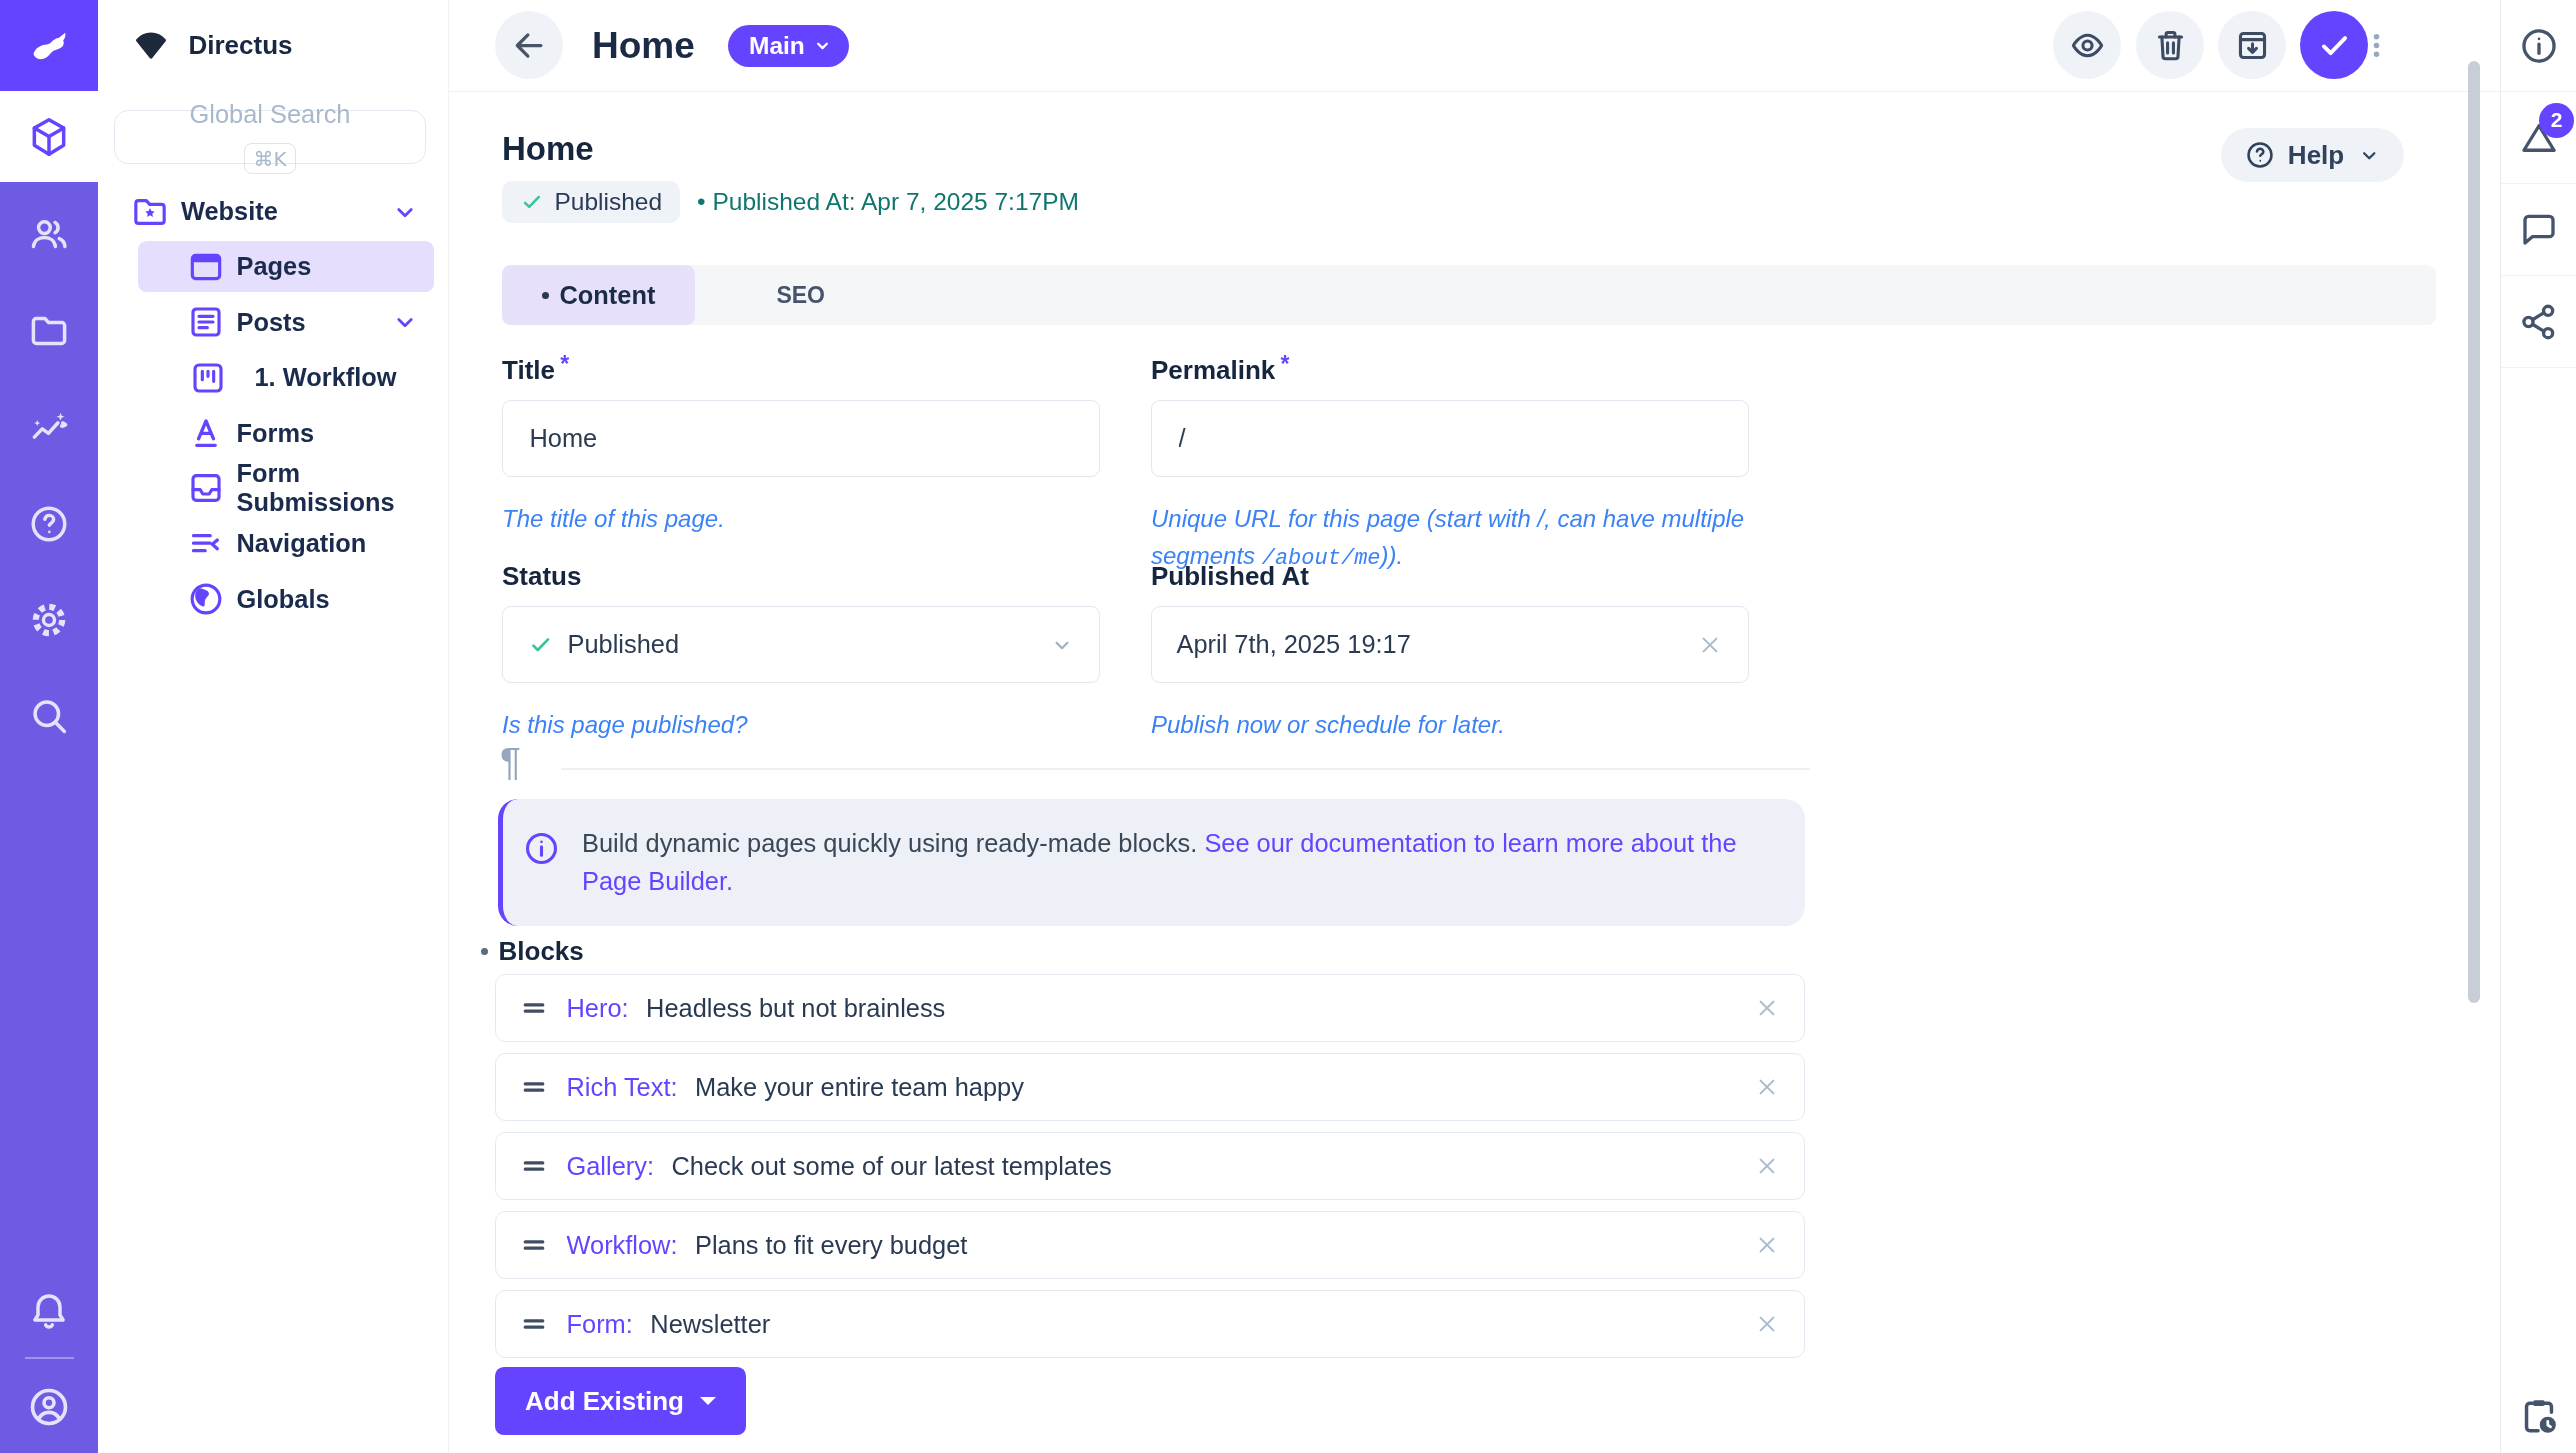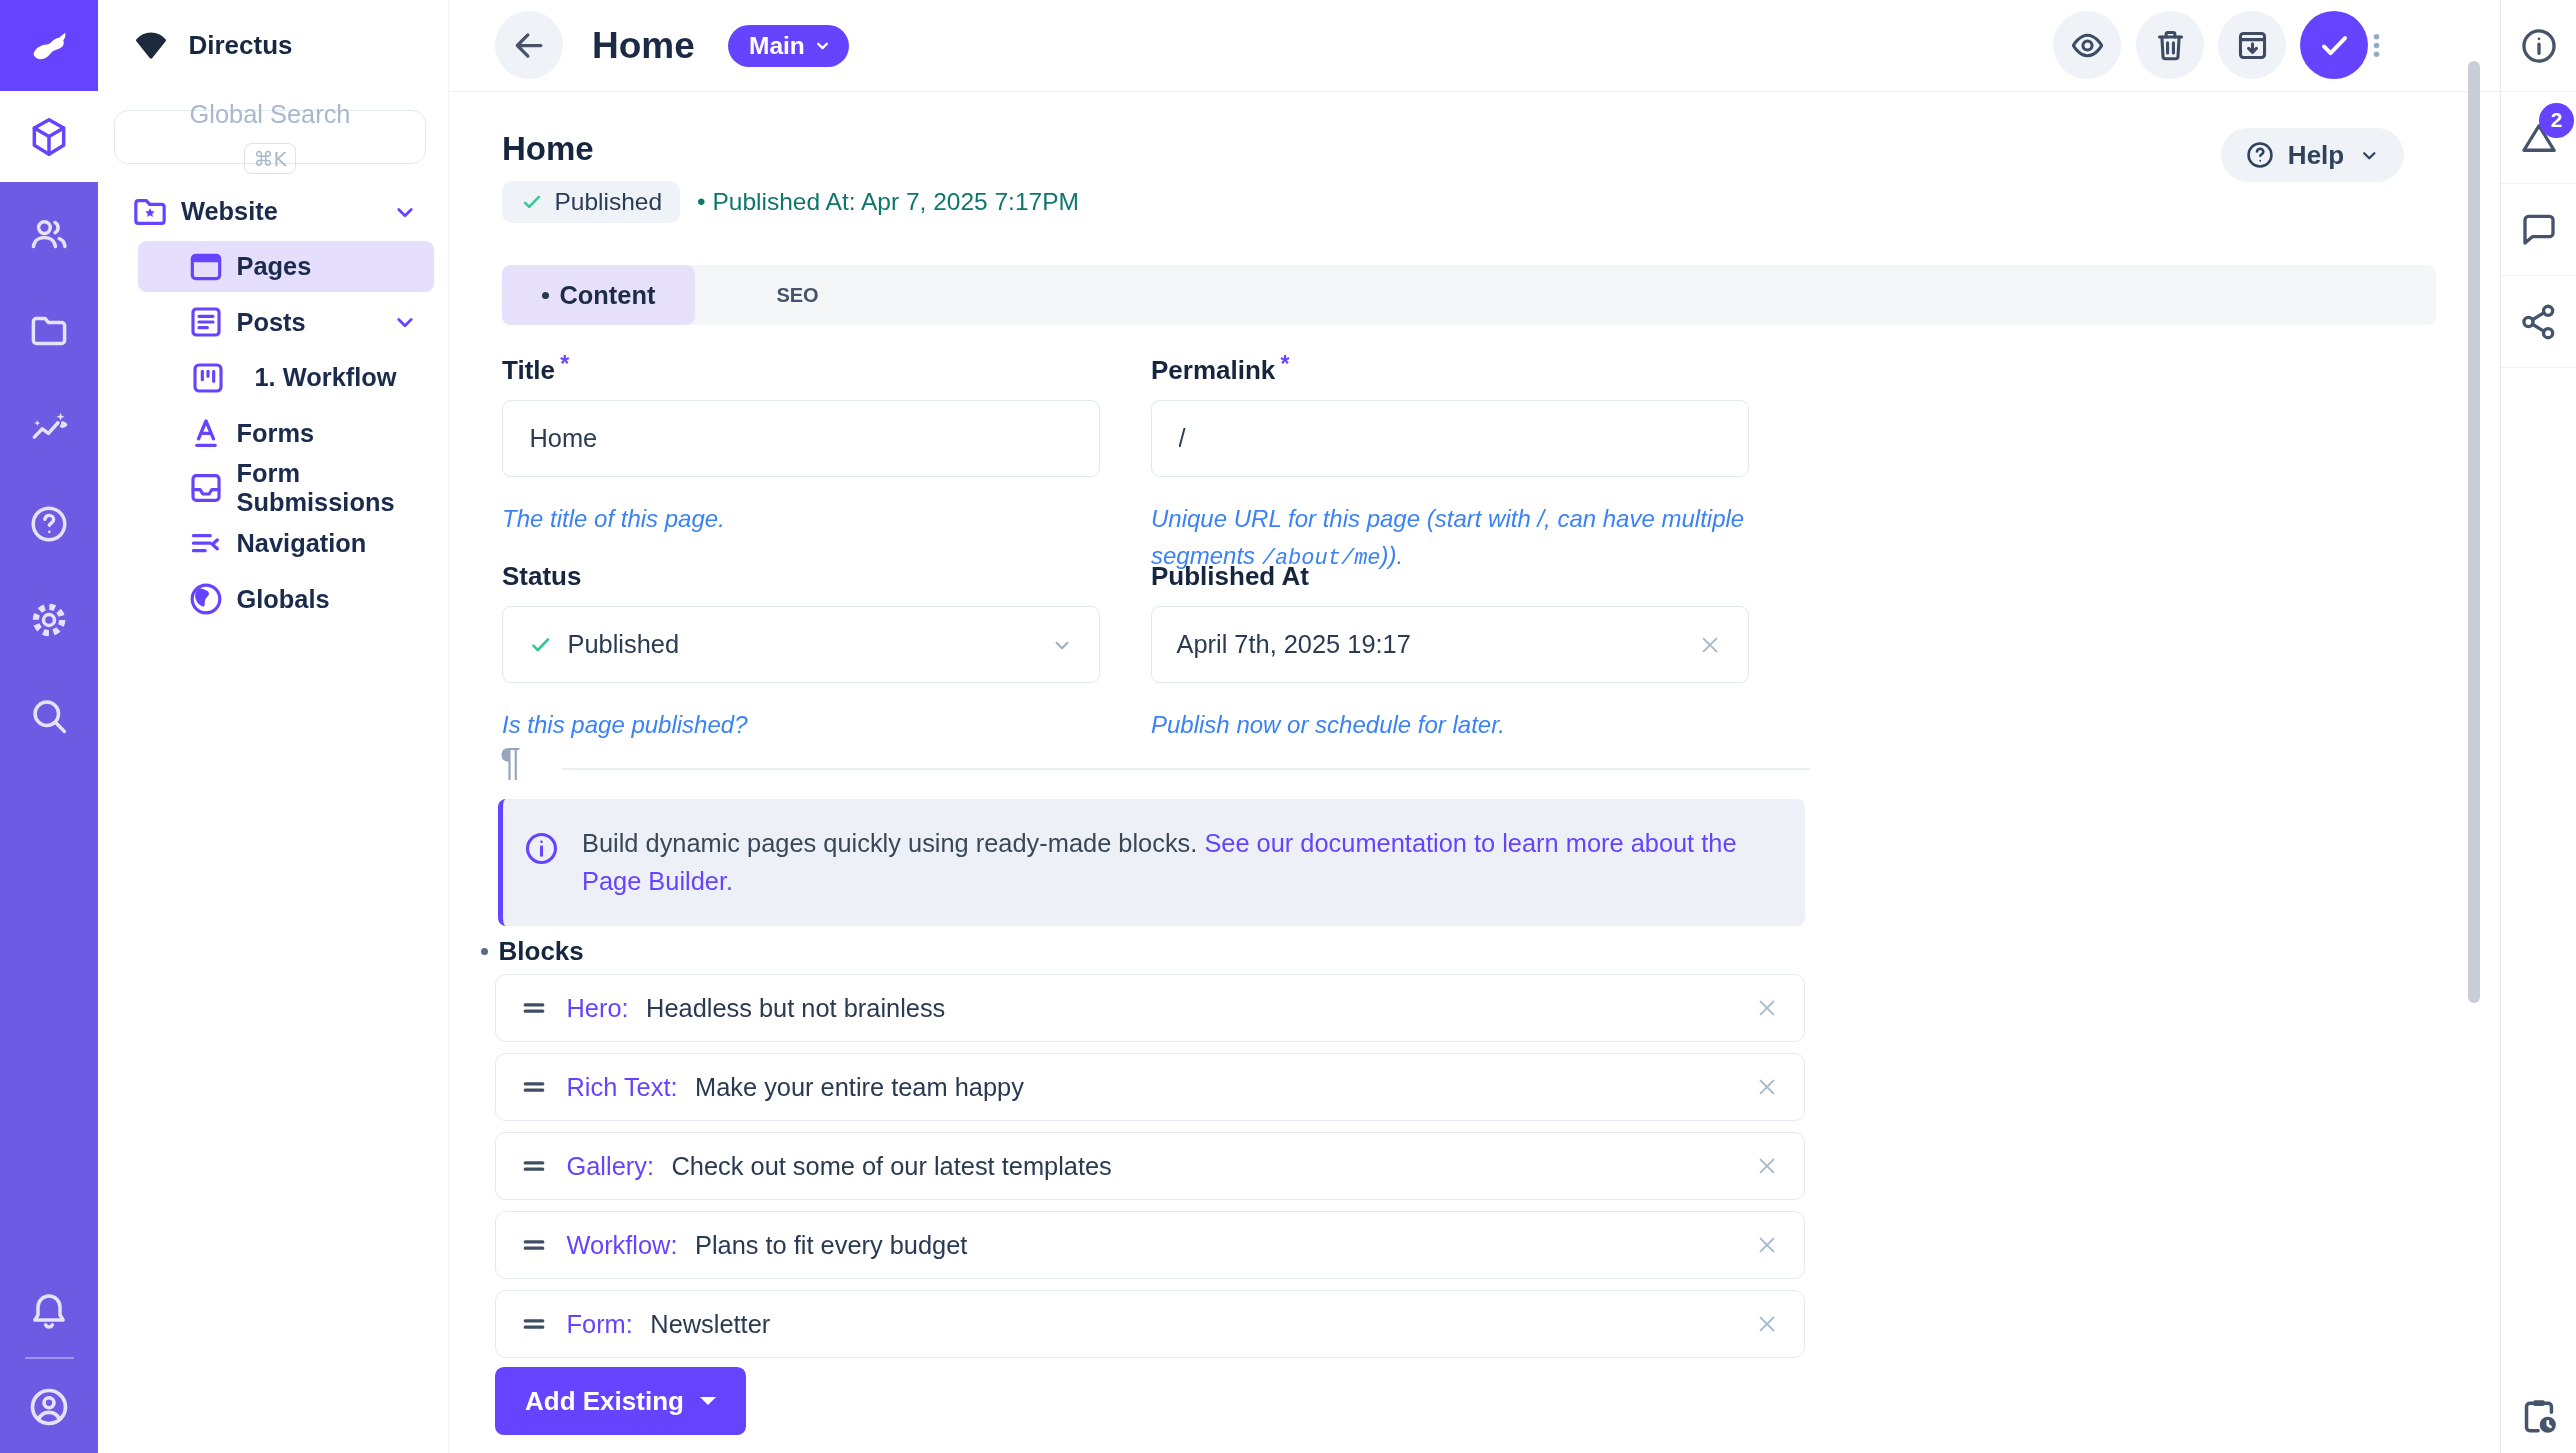--- a/index.html
+++ b/index.html
@@ -61,40 +61,40 @@
   .status-pill .gcheck{color:#34C791;}
   .page-meta{font-size:24.5px;color:#0f766e;}
   .help-btn{position:absolute;right:96px;top:35px;height:54px;border-radius:27px;background:#EFF2F7;
             display:flex;align-items:center;gap:12.3px;padding:0 23px;font-size:26px;font-weight:600;color:#31435C;cursor:pointer;}
 
   .tabbar{position:absolute;left:53px;top:172px;width:1934px;height:60px;background:#F5F6F8;border-radius:8.8px;
           display:flex;align-items:center;padding:0 0;box-sizing:border-box;}
   .tab-active{height:60px;border-radius:8.8px;background:#E7E0FB;display:flex;align-items:center;justify-content:center;
               gap:10.5px;padding:0 40px;font-size:25.4px;font-weight:600;color:#1D2C46;cursor:pointer;}
   .tab-dot{width:7px;height:7px;border-radius:50%;background:#2A3950;}
-  .tab-plain{display:flex;align-items:center;justify-content:center;padding:0 81px;font-size:20px;font-weight:600;
+  .tab-plain{display:flex;align-items:center;justify-content:center;padding:0 81px;font-size:23px;font-weight:600;
              color:#44546A;cursor:pointer;height:60px;}
 
   .field{position:absolute;width:598px;}
   .flabel{font-size:26px;font-weight:700;color:#16263E;}
   .req{color:#6644FF;margin-left:5.3px;font-size:23px;position:relative;top:-7px;}
   .finput{position:relative;margin-top:14px;height:77px;border:1.8px solid #E0E7EF;border-radius:8.8px;background:#fff;
           display:flex;align-items:center;box-sizing:border-box;padding:0 24.5px;}
   .finput input{border:none;outline:none;width:100%;font-family:"Liberation Sans",sans-serif;font-size:25.4px;
                 color:#2A3B52;background:transparent;}
   .sel-value{display:flex;align-items:center;gap:14px;font-size:25.4px;color:#2A3B52;}
   .sel-chevron{margin-left:auto;color:#9FB0C4;}
   .clear-x{margin-left:auto;color:#A7BACE;cursor:pointer;}
   .fnote{margin-top:23px;font-style:italic;font-size:24px;color:#3b82f6;line-height:1.55;}
   .fnote .mono{font-family:"Liberation Mono",monospace;font-size:22px;}
 
   .pilcrow{position:absolute;left:51px;top:647px;font-size:39px;color:#97A6BB;}
   .pilcrow-line{position:absolute;left:112px;top:675px;width:1249px;height:1.8px;background:#ECF0F4;}
 
-  .banner{position:absolute;left:49px;top:706px;width:1307px;border-left:5.3px solid #6644FF;border-radius:8px;
+  .banner{position:absolute;left:49px;top:706px;width:1307px;border-left:5.3px solid #6644FF;border-radius:20px;
           background:#EDF1F7;box-sizing:border-box;display:flex;gap:21px;padding:26px 35px 26px 19px;}
   .banner-icon{color:#6644FF;flex:0 0 auto;margin-top:3.5px;}
   .banner-text{font-size:25.4px;line-height:1.48;color:#3A4757;width:1165px;}
   .banner-link{color:#6644FF;cursor:pointer;}
 
   .blocks-label{position:absolute;left:32px;top:843px;display:flex;align-items:center;}
   .blocks-dot{width:7px;height:7px;border-radius:50%;background:#5B6B80;margin-right:10.5px;}
   .blocks-title{font-size:26px;font-weight:700;color:#16263E;}
   .block-row{position:absolute;left:46px;width:1310px;height:68px;border:1.8px solid #E3E9F0;border-radius:10.5px;
              background:#fff;display:flex;align-items:center;gap:17.5px;padding:0 23px;box-sizing:border-box;}

